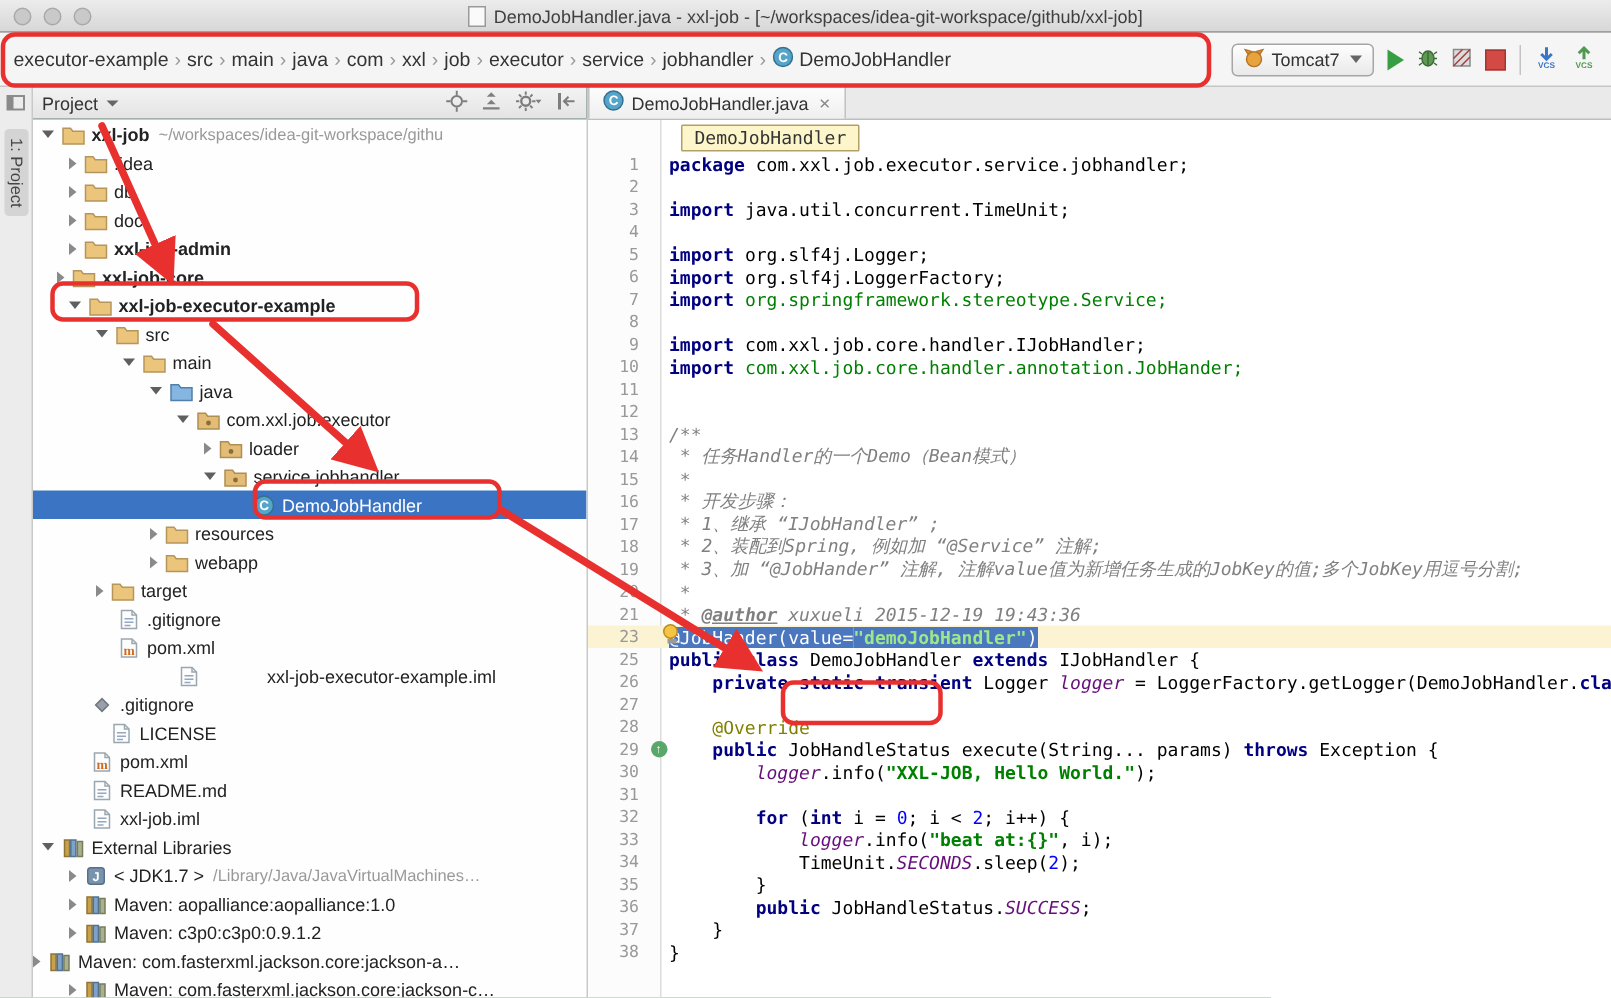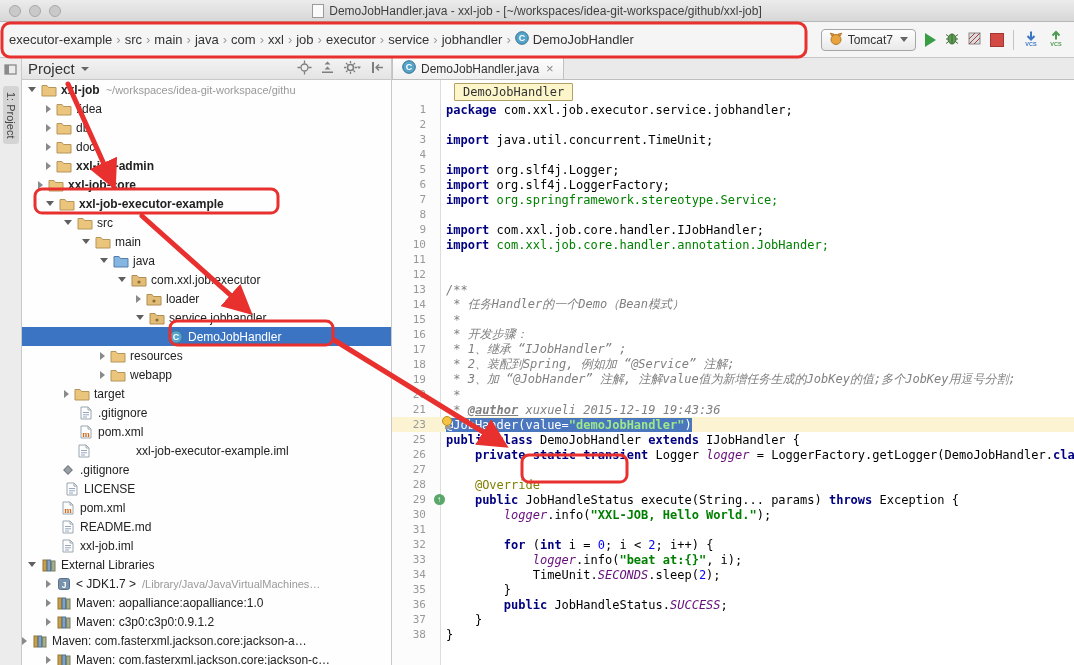--- a/index.html
+++ b/index.html
@@ -17,21 +17,21 @@
   .navtools{margin-left:auto;display:flex;align-items:center;gap:9px;padding-right:4px;}
   .combo{display:flex;align-items:center;gap:5px;border:1px solid #A6A6A6;border-radius:4px;background:linear-gradient(#FEFEFE,#E9E9E9);padding:2px 7px;font-size:12px;color:#333;}
   .combo .dd{width:0;height:0;border-left:4px solid transparent;border-right:4px solid transparent;border-top:5px solid #666;margin-left:2px;}
   .play{width:0;height:0;border-top:7px solid transparent;border-bottom:7px solid transparent;border-left:11px solid #379E43;}
   .stop{width:12px;height:12px;background:#D24A43;border:1px solid #A33631;}
   .vsep{width:1px;height:20px;background:#C4C4C4;}
   
   .stripe{position:absolute;left:0;top:58px;width:22px;height:607px;background:#ECECEC;border-right:1px solid #C9C9C9;box-sizing:border-box;display:flex;flex-direction:column;align-items:center;padding-top:4px;}
   .stripe-label{writing-mode:vertical-rl;font-size:11px;color:#444;background:#D4D4D4;border-radius:3px;padding:6px 2px;margin-top:6px;}
   
-  .panel-header{position:absolute;left:22px;top:58px;width:370px;height:22px;background:linear-gradient(#F3F3F3,#E4E4E4);border-bottom:1px solid #C9C9C9;border-right:1px solid #C9C9C9;box-sizing:border-box;display:flex;align-items:center;padding:8px 6px;font-size:15px;color:#333;}
+  .panel-header{position:absolute;left:22px;top:58px;width:370px;height:22px;background:linear-gradient(#F3F3F3,#E4E4E4);border-bottom:1px solid #C9C9C9;border-right:1px solid #C9C9C9;box-sizing:border-box;display:flex;align-items:center;padding:8px 6px;font-size:12px;color:#333;}
   .ph-dd{width:0;height:0;border-left:4px solid transparent;border-right:4px solid transparent;border-top:4px solid #666;margin-left:6px;}
   .ph-icons{margin-left:auto;display:flex;align-items:center;gap:8px;}
   .tree{position:absolute;left:22px;top:80px;width:370px;height:585px;background:#FEFEFE;border-right:1px solid #C9C9C9;box-sizing:border-box;overflow:hidden;font-size:12px;color:#222;}
   .tree-row{height:19px;display:flex;align-items:center;white-space:nowrap;overflow:hidden;}
   .tree-row.selected{background:#3B74C2;color:#fff;}
   .tri{width:0;height:0;display:inline-block;margin-right:4px;flex:none;}
   .tri-open{border-left:4px solid transparent;border-right:4px solid transparent;border-top:5px solid #5f5f5f;}
   .tri-closed{border-top:4px solid transparent;border-bottom:4px solid transparent;border-left:5px solid #8a8a8a;}
   .tri-sp{display:inline-block;width:9px;margin-right:4px;flex:none;}
   .t-ic{display:inline-flex;width:17px;justify-content:center;margin-right:4px;flex:none;}
@@ -371,41 +371,41 @@
         <span class="tri-sp"></span>
         <span class="t-ic">
           <svg width="12" height="14">
             <path d="M1 1h7l3 3v9H1z" fill="#FDFDFD" stroke="#9AA7B0"></path>
             <path d="M8 1v3h3" fill="none" stroke="#9AA7B0"></path>
             <text x="6" y="11.5" text-anchor="middle" font-size="9" font-weight="bold" fill="#CE6B1F" font-family="Liberation Serif,serif">m</text>
           </svg>
         </span>
         <span class="t-lb">pom.xml</span>
       </div>
-      <div class="tree-row" style=" gap: 40px;">
+      <div class="tree-row" style="padding-left: 42px; gap: 40px;">
         <span class="tri-sp"></span>
         <span class="t-ic">
           <svg width="12" height="14">
             <path d="M1 1h7l3 3v9H1z" fill="#FDFDFD" stroke="#9AA7B0"></path>
             <path d="M8 1v3h3" fill="none" stroke="#9AA7B0"></path>
             <path d="M3 6.5h6M3 8.8h6M3 11h4" stroke="#93A6C2"></path>
           </svg>
         </span>
         <span class="t-lb">xxl-job-executor-example.iml</span>
       </div>
       <div class="tree-row" style="padding-left: 24px;">
         <span class="tri-sp"></span>
         <span class="t-ic">
           <svg width="12" height="12">
             <rect x="3" y="3" width="6" height="6" transform="rotate(45 6 6)" fill="#9AA0A8" stroke="#70767E"></rect>
           </svg>
         </span>
         <span class="t-lb">.gitignore</span>
       </div>
-      <div class="tree-row" style="padding-left: 28px;">
+      <div class="tree-row" style="padding-left: 37px;">
         <span class="tri-sp"></span>
         <span class="t-ic">
           <svg width="12" height="14">
             <path d="M1 1h7l3 3v9H1z" fill="#FDFDFD" stroke="#9AA7B0"></path>
             <path d="M8 1v3h3" fill="none" stroke="#9AA7B0"></path>
             <path d="M3 6.5h6M3 8.8h6M3 11h4" stroke="#93A6C2"></path>
           </svg>
         </span>
         <span class="t-lb">LICENSE</span>
       </div>

